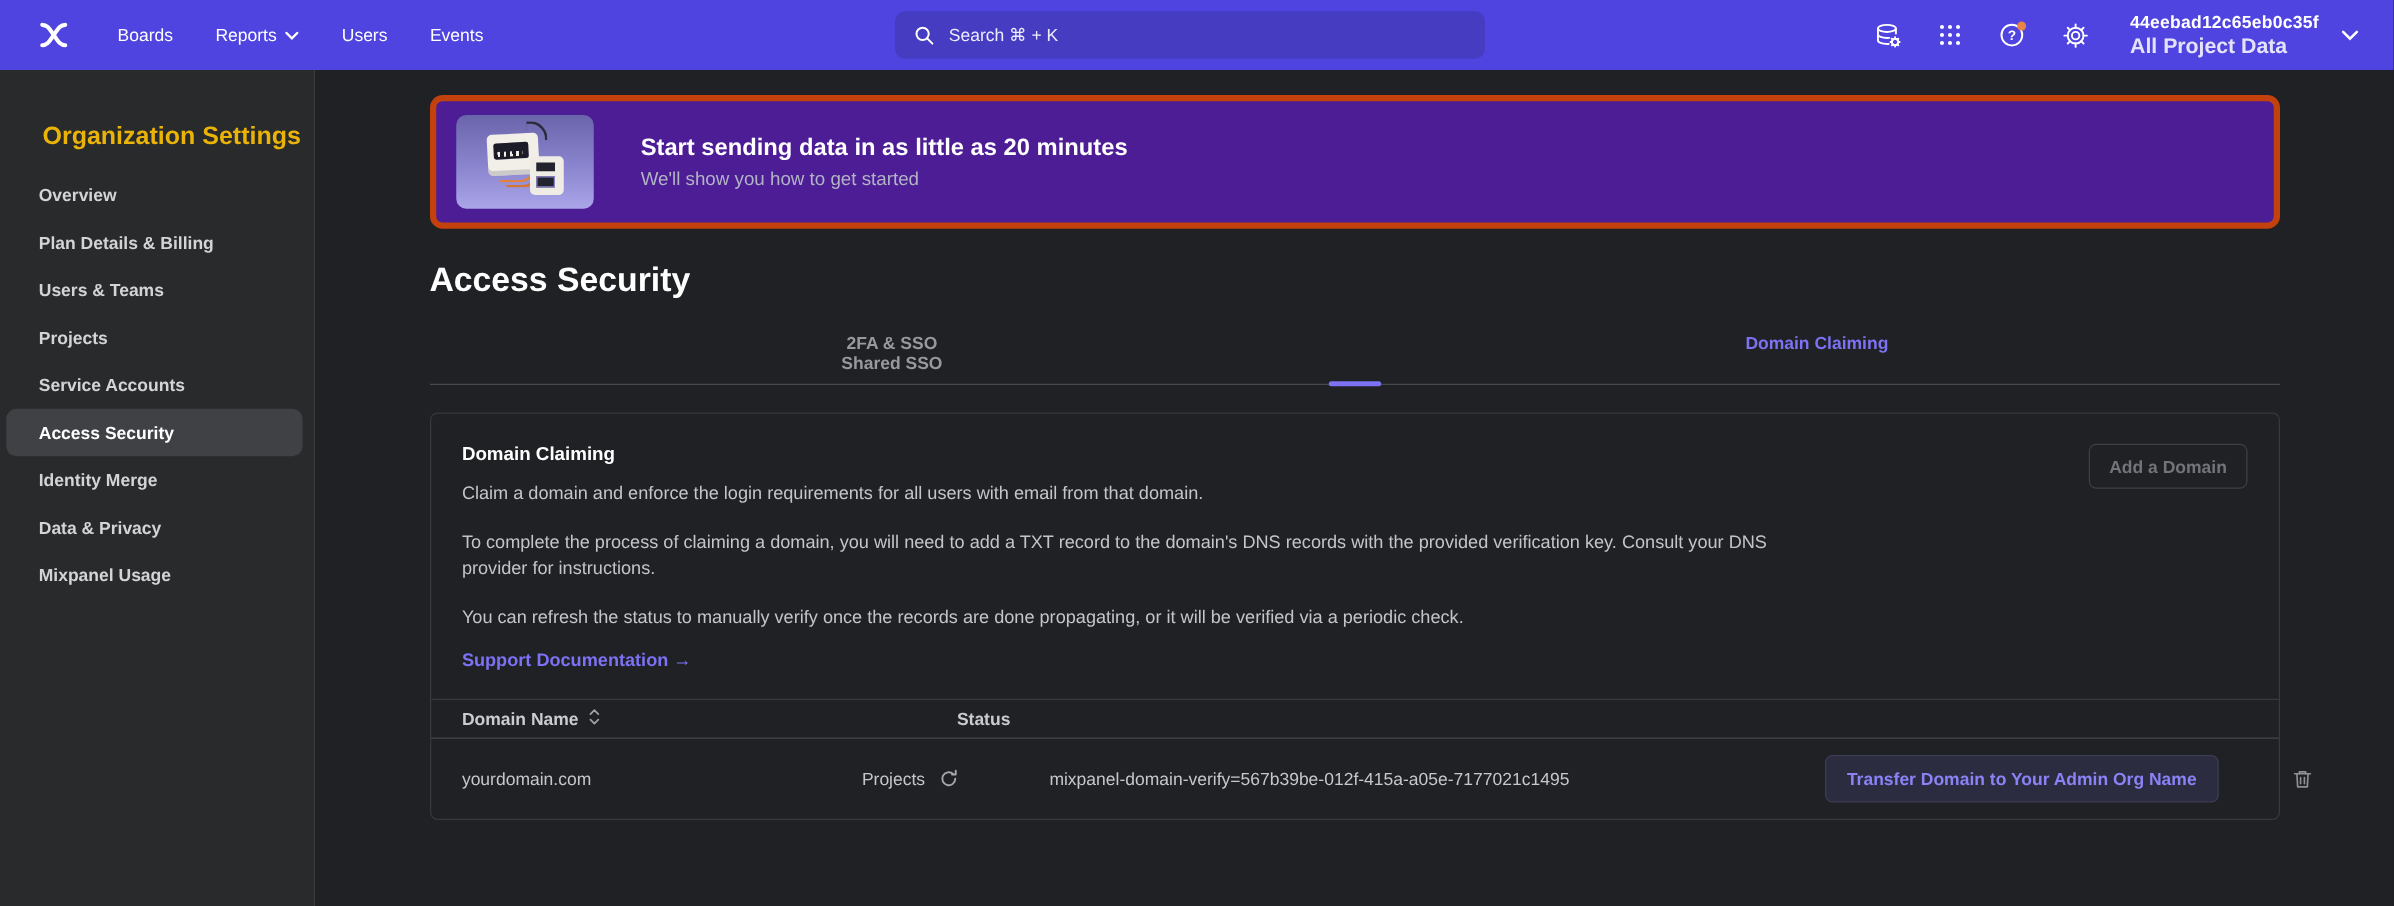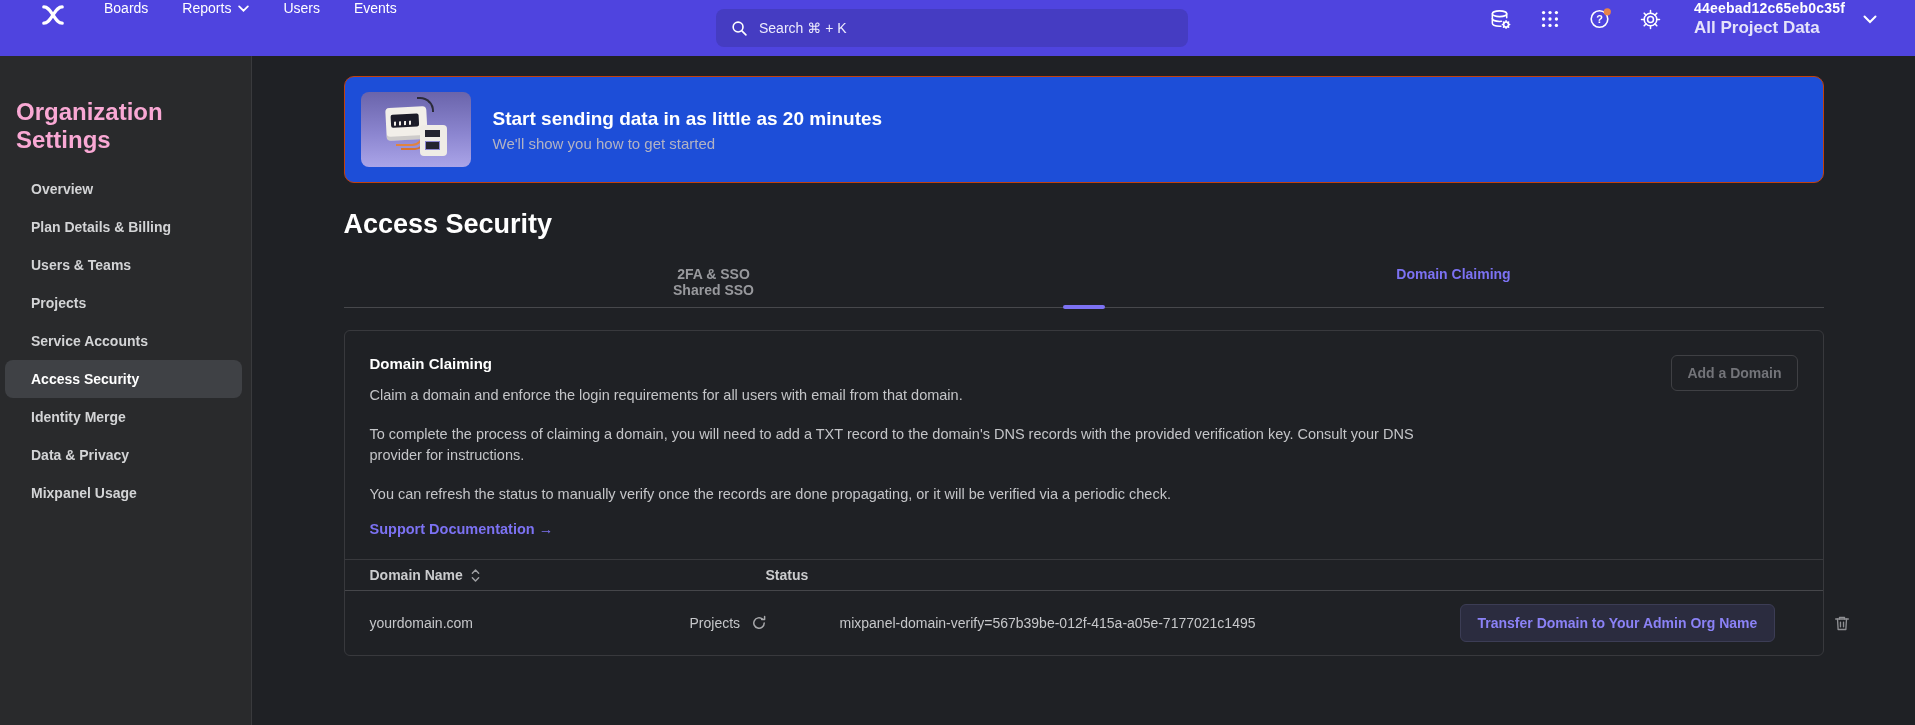--- a/index.html
+++ b/index.html
@@ -1,54 +1,54 @@
 <!DOCTYPE html>
 <html><head>
 <meta charset="utf-8">
 <style>
   * { margin:0; padding:0; box-sizing:border-box; }
   html,body { width:1915px; height:725px; overflow:hidden; background:#1f2125;
               font-family:"Liberation Sans", sans-serif; }
 
   
-  .topbar { height:56px; background:#4f44df; display:flex; align-items:flex-start;
-            padding:0 38px; position:relative; z-index:5; }
+  .topbar { height:56px; background:#4f44df; display:flex; align-items:center;
+            padding:0 28px; position:relative; z-index:5; }
   .logo { width:30px; height:30px; margin-right:36px; display:flex; align-items:center;
           justify-content:center; cursor:pointer; flex:none; }
   .topnav { display:flex; align-items:center; gap:34px; }
   .topnav .nav-item { color:#ffffff; font-size:14px; font-weight:500; cursor:pointer;
                       display:flex; align-items:center; gap:7px; white-space:nowrap; }
   .search { position:absolute; left:716px; top:9px; width:472px; height:38px;
             background:#453cc2; border-radius:8px; display:flex; align-items:center;
             gap:11px; padding:0 15px; color:#edebfd; font-size:14px; cursor:text; }
   .top-right { margin-left:auto; display:flex; align-items:center; gap:26px; }
   .icon-btn { width:24px; height:24px; display:flex; align-items:center;
               justify-content:center; cursor:pointer; position:relative; }
   .account { margin-left:6px; color:#fff; cursor:pointer; text-align:left; }
   .account .org { font-size:14px; font-weight:700; letter-spacing:.2px; }
   .account .proj { font-size:17px; font-weight:700; color:rgba(255,255,255,.85); margin-top:2px; }
   .acct-chev { margin-left:-8px; display:flex; align-items:center; cursor:pointer; }
 
   
   .shell { display:flex; height:669px; }
   .sidebar { width:252px; flex:none; background:#292a2c; border-right:1px solid #393a3d;
              padding-top:42px; }
-  .sidebar h2 { margin-left:16px; font-size:24px; font-weight:700; color:#f9a8d4; }
+  .sidebar h2 { margin-left:34px; font-size:20px; font-weight:700; color:#eab308; }
   .side-nav { margin-top:16px; }
   .side-item { height:38px; display:flex; align-items:center; margin:0 9px 0 5px;
                padding-left:26px; border-radius:8px; color:#d3d4d6; font-size:14px;
                font-weight:600; cursor:pointer; white-space:nowrap; }
   .side-item.active { background:#3f4145; color:#ffffff; }
 
   main { flex:1; overflow:hidden; }
   .content { width:1480px; margin:0 auto; }
 
   
-  .banner { margin-top:20px; height:107px; background:#1d4ed8; border:1px solid #c2410c;
-            border-radius:10px; display:flex; align-items:center; padding:0 26px 0 16px; gap:22px; }
+  .banner { margin-top:20px; height:107px; background:#4c1d95; border:5px solid #c2410c;
+            border-radius:10px; display:flex; align-items:center; padding:0 26px 0 16px; gap:38px; }
   .illu { width:110px; height:75px; border-radius:8px; flex:none; position:relative; overflow:hidden;
           background:linear-gradient(180deg,#6a64ab 0%,#8b85cf 55%,#aaa4e8 100%); }
   .illu .antenna { position:absolute; left:56px; top:5px; width:17px; height:15px;
                    border:2px solid #2b2b3a; border-bottom:none; border-left:none;
                    border-radius:0 14px 0 0; }
   .illu .dev1 { position:absolute; left:25px; top:15px; width:41px; height:33px;
                 background:#f2efe9; border-radius:4px; transform:rotate(-3deg);
                 box-shadow:inset 0 -4px 0 rgba(40,40,60,.18); }
   .illu .screen { position:absolute; left:5px; top:7px; width:28px; height:13px;
                   background:#1c1c28; border-radius:2px; overflow:hidden; }
@@ -91,21 +91,21 @@
   .card p { padding:0 25px; max-width:1150px; font-size:14.5px; color:#c4c5c8;
             line-height:21px; }
   .p1 { margin-top:13px; } .p2,.p3 { margin-top:18px; }
   .doc-link { display:inline-block; margin:16px 25px 22px; color:#7c72f3; font-size:14.5px;
               font-weight:600; text-decoration:none; cursor:pointer; }
 
   
   .thead { display:grid; grid-template-columns:320px 150px 620px 1fr; align-items:center;
            height:32px; border-top:1px solid #38393d; border-bottom:1px solid #45464a;
            padding:0 25px; font-size:14px; font-weight:600; color:#cbccce; }
-  .th-domain { display:flex; align-items:center; gap:8px; }
+  .th-domain { display:flex; align-items:flex-start; gap:8px; }
   .th-status { padding-left:76px; }
   .th-token  { padding-left:68px; }
   .trow { display:grid; grid-template-columns:320px 150px 620px 1fr; align-items:center;
           height:64px; padding:0 25px; font-size:14px; color:#c6c7ca; }
   .cell-status { display:flex; align-items:center; gap:11px; }
   .refresh { cursor:pointer; display:flex; align-items:center; }
   .cell-actions { display:flex; align-items:center; justify-content:flex-end; gap:58px; }
   .btn-transfer { background:#2b2c3f; border:1px solid #3c3d55; color:#8b82f6; border-radius:6px;
                   font-family:"Liberation Sans",sans-serif; font-size:14px; font-weight:600;
                   padding:10px 17px; cursor:pointer; white-space:nowrap; }

